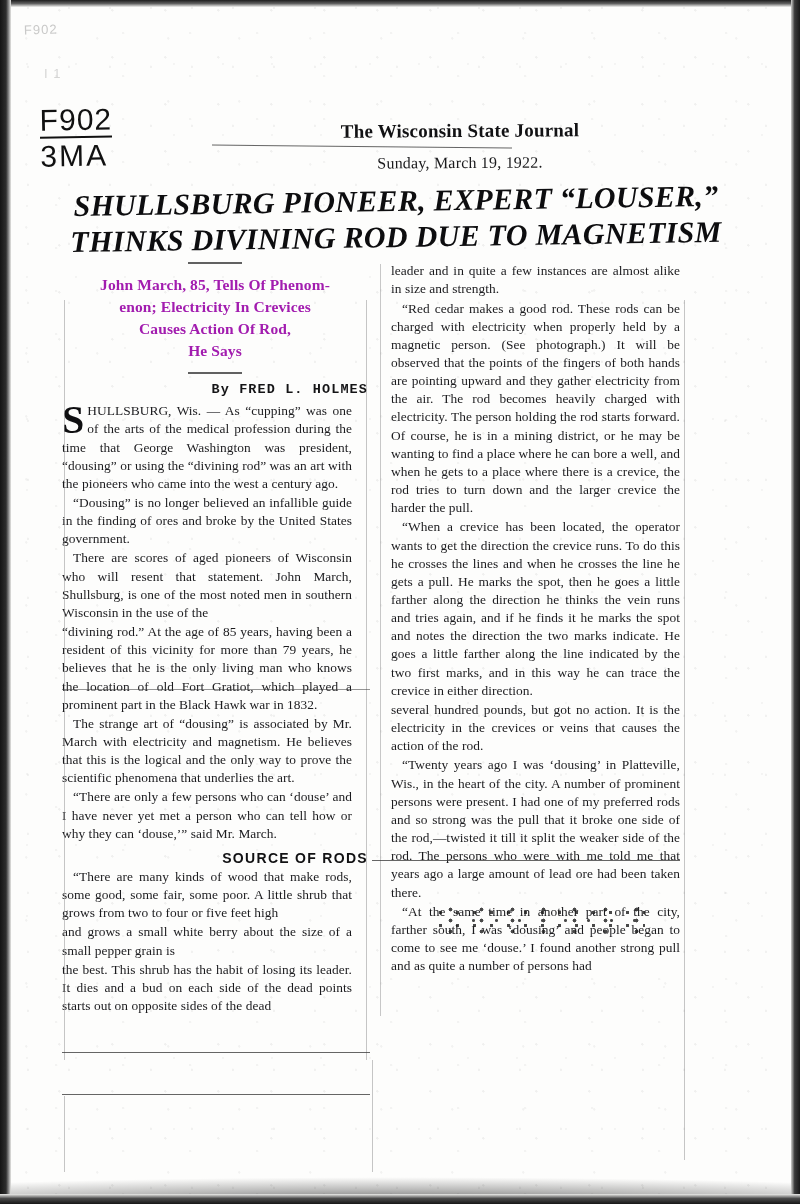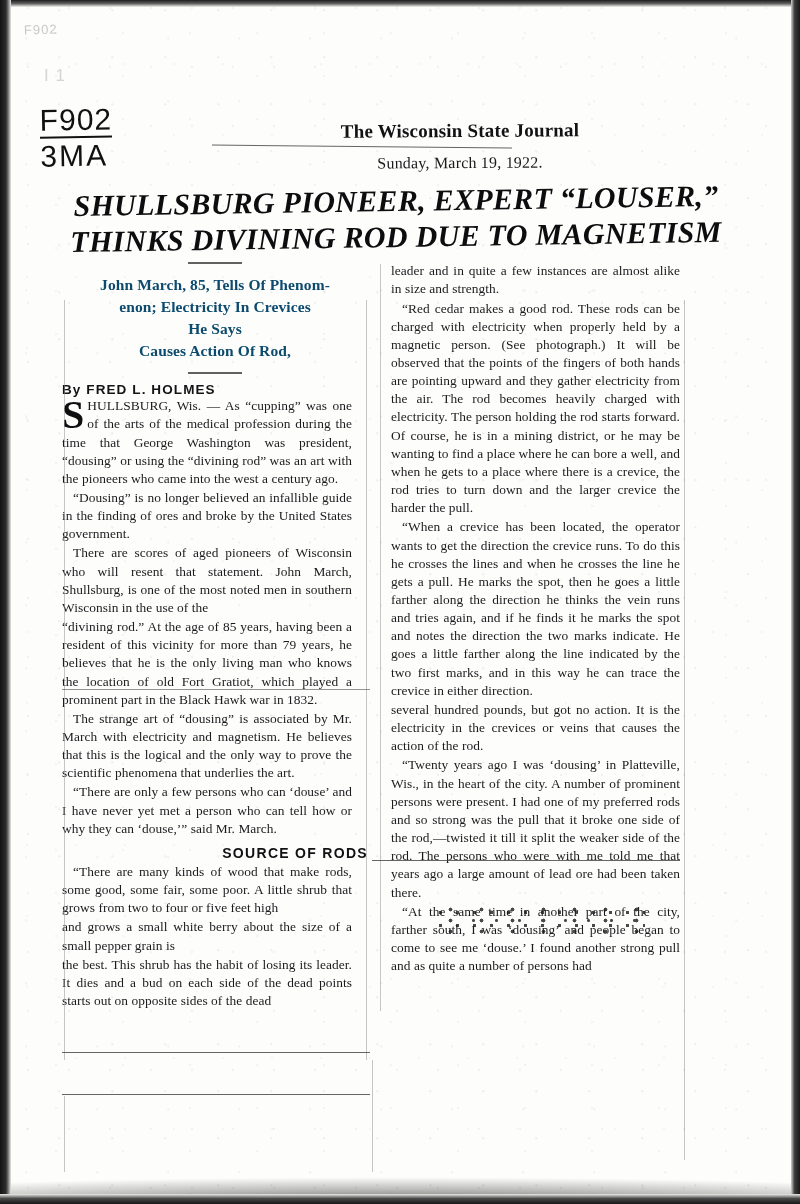--- a/index.html
+++ b/index.html
@@ -57,21 +57,21 @@
 
   
   .ghost-stamp {
     position: absolute; z-index: 12;
     font-family: "Liberation Sans", sans-serif;
     color: rgba(150,150,150,.50);
     letter-spacing: 1px;
     user-select: none;
   }
   #ghost-1 { left: 24px; top: 22px; font-size: 13px; transform: rotate(-1.5deg); }
-  #ghost-2 { left: 44px; top: 66px; font-size: 17px; color: rgba(165,165,165,.45); }
+  #ghost-2 { left: 44px; top: 66px; font-size: 13px; color: rgba(165,165,165,.45); }
 
   #catalog-mark {
     position: absolute; left: 40px; top: 104px; z-index: 14;
     font-family: "Liberation Sans", sans-serif;
     color: #111;
     line-height: 1.04;
     transform: rotate(-1deg);
     user-select: none;
   }
   #catalog-mark .call-top {
@@ -152,38 +152,39 @@
   }
   .col-right { width: 305px; }
 
   
   .deck {
     text-align: center;
     font-family: "Liberation Serif", serif;
     font-weight: bold;
     font-size: 15.5px;
     line-height: 1.42;
-    color: #0c4a6e;
+    color: #a21caf;
     letter-spacing: .1px;
   }
   .deck-rule-top {
     width: 54px; height: 2px; background: #3a3a3a;
     margin: 0 auto 10px auto; opacity: .8;
   }
   .deck-rule-bottom {
     width: 54px; height: 2px; background: #3a3a3a;
     margin: 10px auto 8px auto; opacity: .8;
   }
   .byline {
-    text-align: left;
-    font-family: Liberation Sans, sans-serif;
+    text-align: right;
+    font-family: Liberation Mono, monospace;
     font-weight: bold;
     font-size: 13.5px;
     letter-spacing: 1.1px;
     color: #141416;
+    margin-bottom: 5px;
   }
 
   
   .body-p {
     font-family: "Liberation Serif", serif;
     font-size: 13.4px;
     line-height: 1.355;
     text-align: justify;
     text-justify: inter-word;
     color: #1b1b1e;
@@ -264,22 +265,22 @@
     </div>
 
     <div class="columns">
 
       <div class="col col-left">
 
         <div class="deck-rule-top"></div>
         <div class="deck">
           <div>John March, 85, Tells Of Phenom-</div>
           <div>enon; Electricity In Crevices</div>
+          <div>Causes Action Of Rod,</div>
           <div>He Says</div>
-          <div>Causes Action Of Rod,</div>
         </div>
         <div class="deck-rule-bottom"></div>
 
         <div class="byline">By FRED L. HOLMES</div>
 
         <p class="body-p dropcap-p"><span class="dropcap">S</span><span>HULLSBURG, Wis. — As “cupping” was one of the arts of the medical profession during the time that George Washington was president, “dousing” or using the “divining rod” was an art with the pioneers who came into the west a century ago.</span></p>
 
         <p class="body-p">“Dousing” is no longer believed an infallible guide in the finding of ores and broke by the United States government.</p>
         <p class="body-p">There are scores of aged pioneers of Wisconsin who will resent that statement. John March, Shullsburg, is one of the most noted men in southern Wisconsin in the use of the</p>
         <p class="body-p no-indent">“divining rod.” At the age of 85 years, having been a resident of this vicinity for more than 79 years, he believes that he is the only living man who knows the location of old Fort Gratiot, which played a prominent part in the Black Hawk war in 1832.</p>

